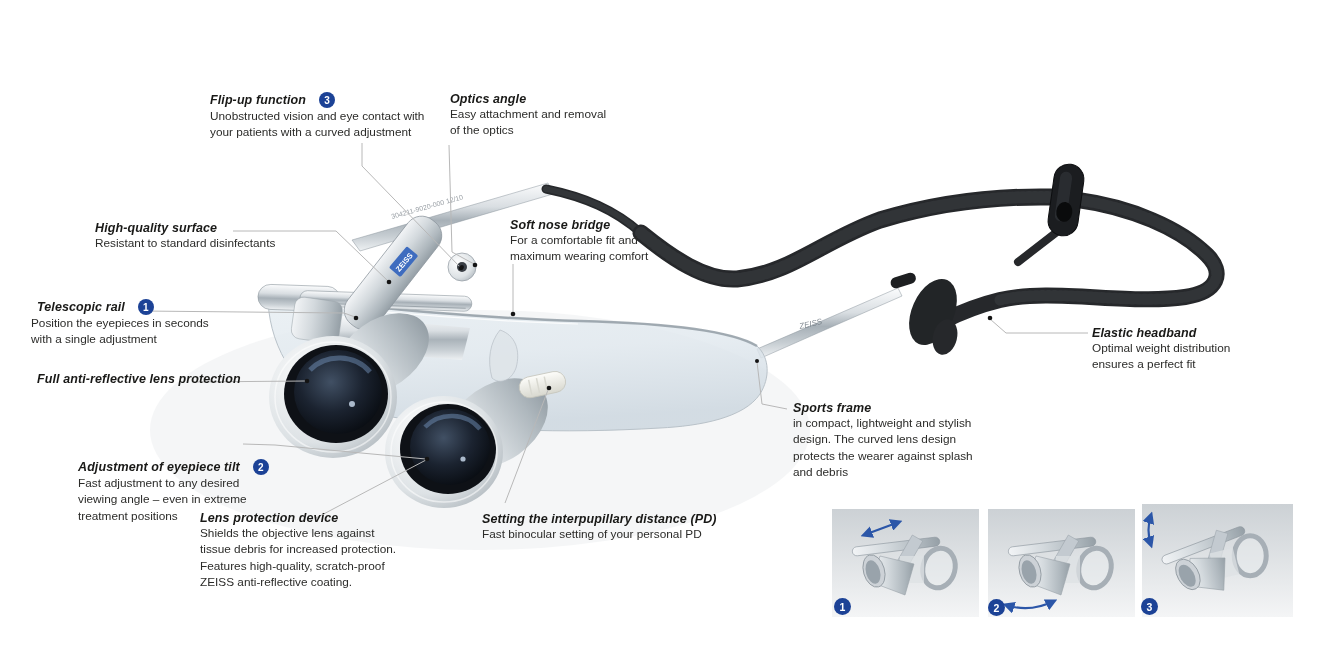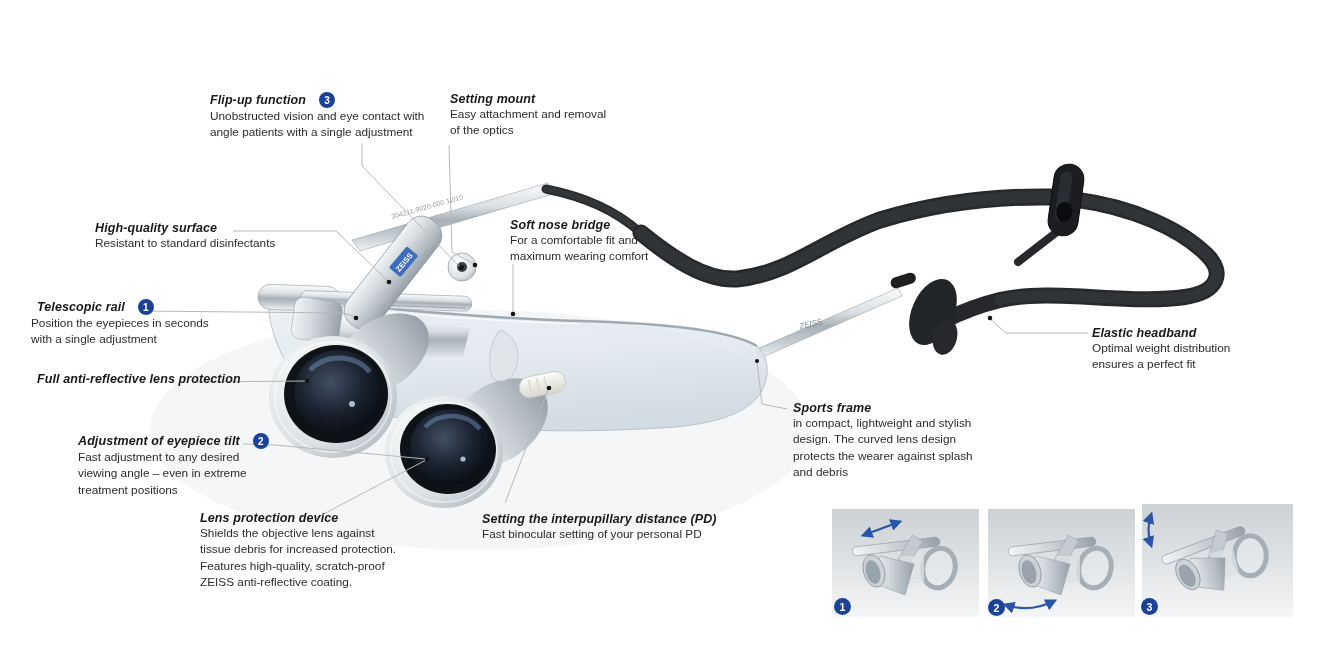--- a/index.html
+++ b/index.html
@@ -230,26 +230,26 @@
       <path d="M1151 515 Q 1146 530 1151 545" stroke="#2b56a8" stroke-width="2.2" fill="none" marker-start="url(#ah)" marker-end="url(#ah)"></path>
     </g>
   </svg>
 
   <div class="callout" style="left:210px;top:92px">
     <div class="t-row">
       <span class="title">Flip-up function</span>
       <span class="badge">3</span>
     </div>
     <div class="line">Unobstructed vision and eye contact with</div>
-    <div class="line">angle patients with a single adjustment</div>
+    <div class="line">your patients with a curved adjustment</div>
   </div>
 
   <div class="callout" style="left:450px;top:92px">
     <div class="t-row">
-        <span class="title">Setting mount</span>
+        <span class="title">Optics angle</span>
       </div>
     <div class="line">Easy attachment and removal</div>
     <div class="line">of the optics</div>
   </div>
 
   <div class="callout" style="left:510px;top:218px">
     <div class="t-row">
         <span class="title">Soft nose bridge</span>
       </div>
     <div class="line">For a comfortable fit and</div>
@@ -271,21 +271,21 @@
     <div class="line">Position the eyepieces in seconds</div>
     <div class="line">with a single adjustment</div>
   </div>
 
   <div class="callout" style="left:37px;top:372px">
     <div class="t-row">
         <span class="title">Full anti-reflective lens protection</span>
       </div>
   </div>
 
-  <div class="callout" style="left:78px;top:433px">
+  <div class="callout" style="left:78px;top:459px">
     <div class="t-row">
       <span class="title">Adjustment of eyepiece tilt</span>
       <span class="badge">2</span>
     </div>
     <div class="line">Fast adjustment to any desired</div>
     <div class="line">viewing angle – even in extreme</div>
     <div class="line">treatment positions</div>
   </div>
 
   <div class="callout" style="left:200px;top:511px">

